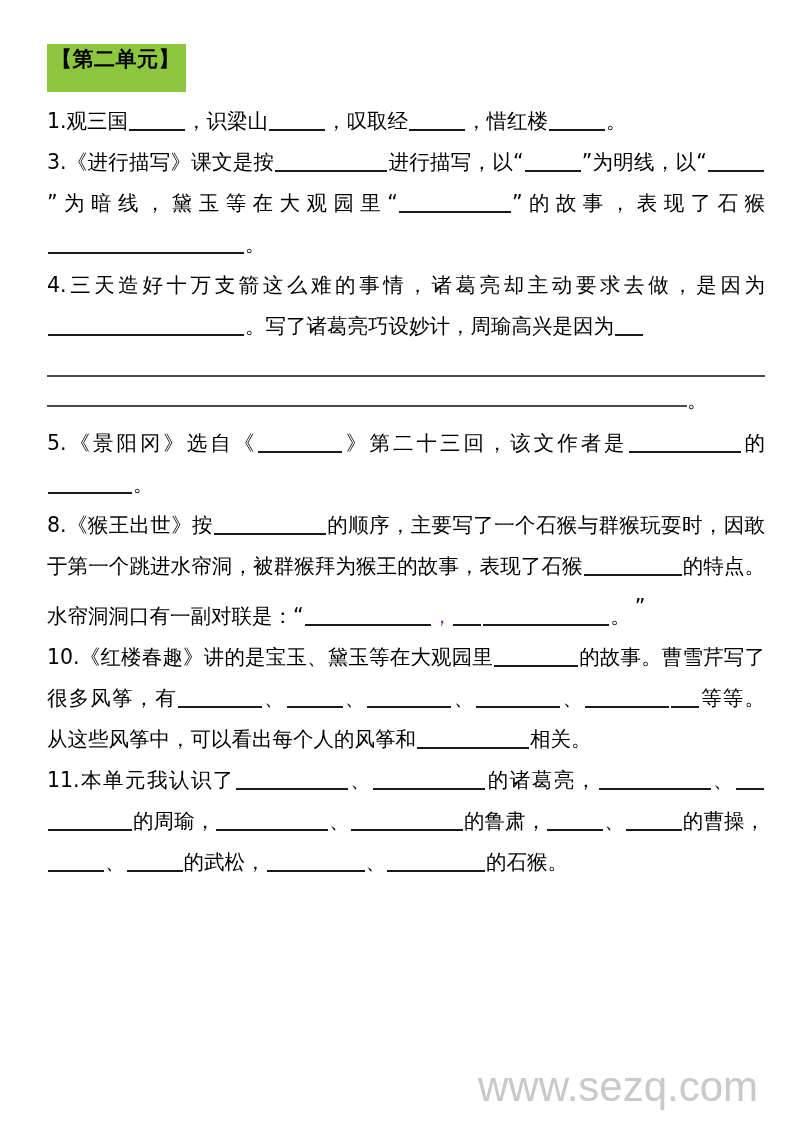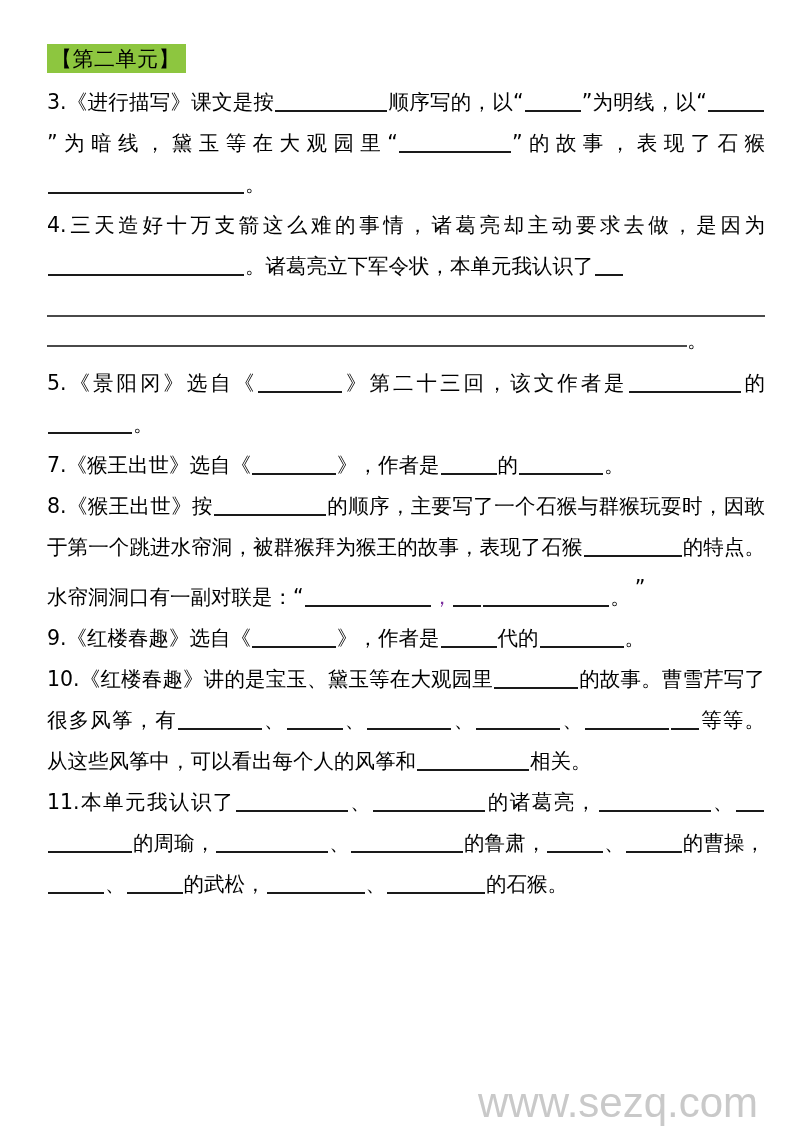--- a/index.html
+++ b/index.html
@@ -30,24 +30,24 @@
 
   
   .unit-title-wrap {
     margin: 0 0 9px 0;
     line-height: 1;
   }
   .unit-title {
     display: inline-block;
     background: #8DC63F;
     color: #000;
-    font-weight: normal;
+    font-weight: bold;
     font-size: 21px;
     line-height: 28px;
-    padding: 1px 6px 0 4px;
+    padding: 1px 6px 19px 4px;
     letter-spacing: 0.5px;
     white-space: nowrap;
   }
 
   
   .q {
     font-size: 20.5px;
     line-height: 41px;
     color: #000;
     text-align: justify;
@@ -102,65 +102,61 @@
   .watermark {
     position: absolute;
     left: 478px;
     top: 1063px;
     font-size: 42px;
     color: #c9c9c9;
     font-family: "Liberation Sans", sans-serif;
     letter-spacing: 0px;
     white-space: nowrap;
     user-select: none;
-    margin-top: 16px;
   }
 </style>
 </head>
 <body>
 
 <div class="page">
   <div class="content">
 
     <div class="unit-title-wrap">
       <span class="unit-title">【第二单元】</span>
     </div>
 
+    <div class="q">
+      <span class="t">1.</span><span class="t">观三国</span><span class="bl w4"></span><span class="t">，识梁山</span><span class="bl w4"></span><span class="t">，叹取经</span><span class="bl w4"></span><span class="t">，惜红楼</span><span class="bl w4"></span><span class="t">。</span>
+    </div>
 
 
     <div class="q">
-      <span class="t">3.</span><span class="t">《进行描写》课文是按</span><span class="bl w8"></span><span class="t">顺序写的，以“</span><span class="bl w4"></span><span class="t">”为明线，以“</span><span class="bl w4"></span><span class="t">”为暗线，黛玉等在大观园里“</span><span class="bl w8"></span><span class="t">”的故事，表现了石猴</span><span class="bl w14"></span><span class="t">。</span>
+      <span class="t">3.</span><span class="t">《进行描写》课文是按</span><span class="bl w8"></span><span class="t">进行描写，以“</span><span class="bl w4"></span><span class="t">”为明线，以“</span><span class="bl w4"></span><span class="t">”为暗线，黛玉等在大观园里“</span><span class="bl w8"></span><span class="t">”的故事，表现了石猴</span><span class="bl w14"></span><span class="t">。</span>
     </div>
 
     <div class="q">
-      <span class="t">4.</span><span class="t">三天造好十万支箭这么难的事情，诸葛亮却主动要求去做，是因为</span><span class="bl w14"></span><span class="t">。诸葛亮立下军令状，本单元我认识了</span><span class="bl w2"></span>
+      <span class="t">4.</span><span class="t">三天造好十万支箭这么难的事情，诸葛亮却主动要求去做，是因为</span><span class="bl w14"></span><span class="t">。写了诸葛亮巧设妙计，周瑜高兴是因为</span><span class="bl w2"></span>
     </div>
     <div class="rulerow">
       <span class="ruleline"></span>
     </div>
     <div class="rulerow">
       <span class="ruleline" style="width:640px; display:inline-block;"></span><span class="t">。</span>
     </div>
 
     <div class="q" style="margin-top:2px;">
       <span class="t">5.</span><span class="t">《景阳冈》选自《</span><span class="bl w6"></span><span class="t">》第二十三回，该文作者是</span><span class="bl w8"></span><span class="t">的</span><span class="bl w6"></span><span class="t">。</span>
     </div>
 
 
-    <div class="q">
-      <span class="t">7.</span><span class="t">《猴王出世》选自《</span><span class="bl w6"></span><span class="t">》，作者是</span><span class="bl w4"></span><span class="t">的</span><span class="bl w6"></span><span class="t">。</span>
-    </div>
 
     <div class="q">
       <span class="t">8.</span><span class="t">《猴王出世》按</span><span class="bl w8"></span><span class="t">的顺序，主要写了一个石猴与群猴玩耍时，因敢于第一个跳进水帘洞，被群猴拜为猴王的故事，表现了石猴</span><span class="bl w7"></span><span class="t">的特点。水帘洞洞口有一副对联是：“</span><span class="bl w9"></span><span class="t purple">，</span><span class="bl w2"></span><span class="bl w9"></span><span class="t">。</span><span class="t raised-quote">”</span>
     </div>
 
-    <div class="q">
-      <span class="t">9.</span><span class="t">《红楼春趣》选自《</span><span class="bl w6"></span><span class="t">》，作者是</span><span class="bl w4"></span><span class="t">代的</span><span class="bl w6"></span><span class="t">。</span>
-    </div>
 
     <div class="q">
       <span class="t">10.</span><span class="t">《红楼春趣》讲的是宝玉、黛玉等在大观园里</span><span class="bl w6"></span><span class="t">的故事。曹雪芹写了很多风筝，有</span><span class="bl w6"></span><span class="t">、</span><span class="bl w4"></span><span class="t">、</span><span class="bl w6"></span><span class="t">、</span><span class="bl w6"></span><span class="t">、</span><span class="bl w6"></span><span class="bl w2"></span><span class="t">等等。从这些风筝中，可以看出每个人的风筝和</span><span class="bl w8"></span><span class="t">相关。</span>
     </div>
 
     <div class="q">
       <span class="t">11.</span><span class="t">本单元我认识了</span><span class="bl w8"></span><span class="t">、</span><span class="bl w8"></span><span class="t">的诸葛亮，</span><span class="bl w8"></span><span class="t">、</span><span class="bl w2"></span><span class="bl w6"></span><span class="t">的周瑜，</span><span class="bl w8"></span><span class="t">、</span><span class="bl w8"></span><span class="t">的鲁肃，</span><span class="bl w4"></span><span class="t">、</span><span class="bl w4"></span><span class="t">的曹操，</span><span class="bl w4"></span><span class="t">、</span><span class="bl w4"></span><span class="t">的武松，</span><span class="bl w7"></span><span class="t">、</span><span class="bl w7"></span><span class="t">的石猴。</span>
     </div>
 
   </div>

